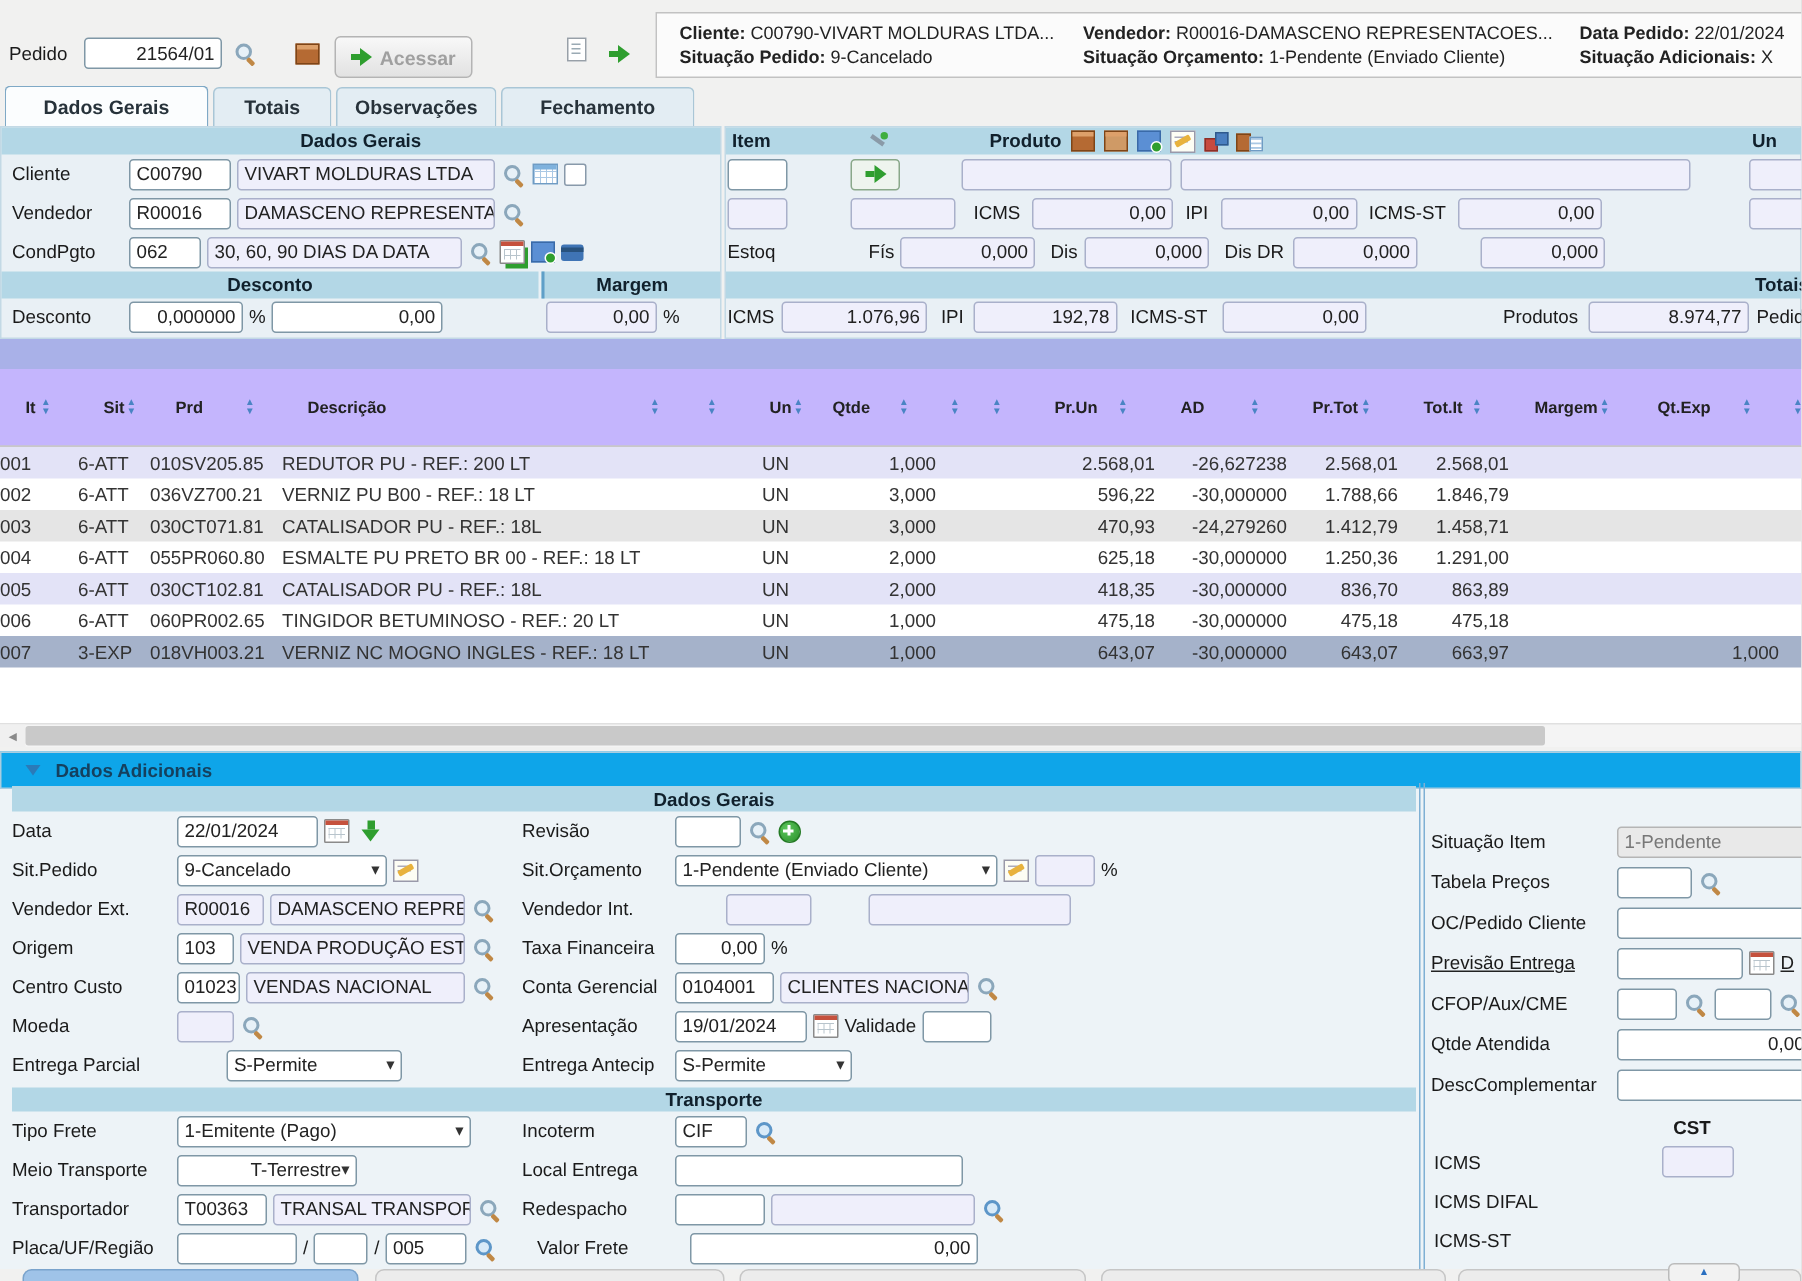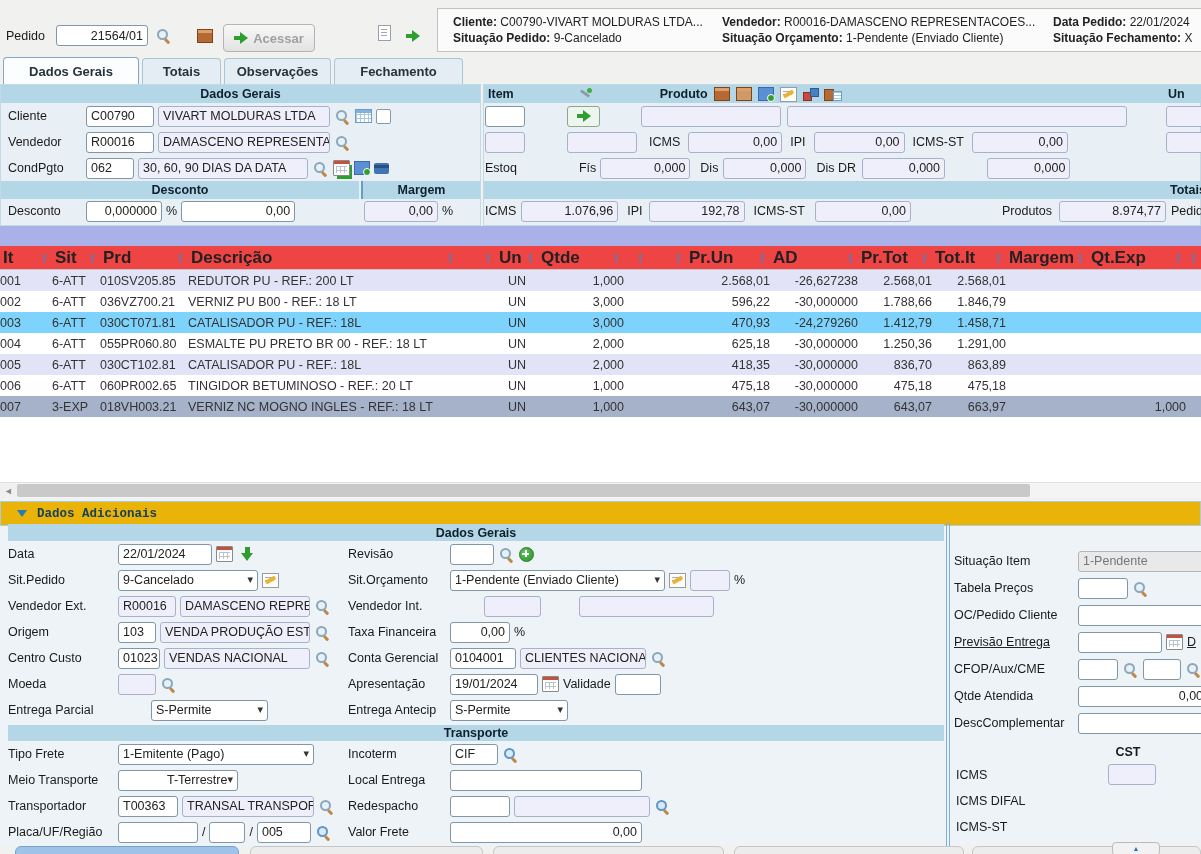--- a/index.html
+++ b/index.html
@@ -81,38 +81,38 @@
      font-weight:bold;font-size:13px;font-family:inherit;}
   .infobox{position:absolute;background:#fbfbfb;border:1px solid #c2c2c2;font-size:12px;}
   .infoline{white-space:nowrap;line-height:16px;}
   
   .tab{position:absolute;top:58px;height:26px;box-sizing:border-box;border:1px solid #a9c6d6;border-bottom:none;
        border-radius:4px 4px 0 0;background:linear-gradient(#eef5f9,#dcc 90%,#dce9f0);background:#e3edf3;
        display:flex;align-items:center;justify-content:center;font-weight:bold;font-size:13px;color:#27323a;}
   .tab.active{background:#fbfdfe;border-color:#7fa9c6;height:27px;top:57px;z-index:2;}
   
   .itemstable{border-collapse:collapse;table-layout:fixed;width:1201px;font-size:12.5px;}
-  .itemstable th{background:#ef4444;border-bottom:1px solid #c8c8c8;height:23px;padding:0;font-size:17px;color:#222;}
+  .itemstable th{background:#c4b5fd;border-bottom:1px solid #c8c8c8;height:23px;padding:14px;font-size:11px;color:#222;}
   .itemstable td{height:21px;padding:0;overflow:hidden;white-space:nowrap;color:#333;}
   .hflex{display:flex;align-items:center;justify-content:space-between;padding:0 3px;}
   .hflex.end{justify-content:flex-end;}
   .r-lav td{background:#e3e3f7;}
   .r-wht td{background:#ffffff;}
-  .r-yel td{background:#7dd3fc;}
+  .r-yel td{background:#e5e5e5;}
   .r-sel td{background:#a5b2ca;}
   .tl{text-align:left;}.tr{text-align:right;}.tc{text-align:center;}
   .pl10{padding-left:10px;}.pl8{padding-left:8px;}.pl4{padding-left:4px;}.pr6{padding-right:6px;}.pr4{padding-right:4px;}.pr8{padding-right:8px;}
   
   .hscroll{position:absolute;left:0;top:482px;width:1201px;height:15px;background:#f4f4f4;border-top:1px solid #e0e0e0;}
   .hs-btn{position:absolute;left:0;top:0;width:17px;height:15px;background:#f0f0f0;color:#8a8a8a;font-size:9px;
           display:flex;align-items:center;justify-content:center;}
   .hs-thumb{position:absolute;left:17px;top:1px;width:1013px;height:13px;background:#c9c9c9;border-radius:2px;}
   
-  .adhdr{position:absolute;left:0;top:501px;width:1201px;height:25px;background:#eab308;border:1px solid #a9cde0;
-         box-sizing:border-box;display:flex;align-items:center;gap:10px;padding-left:16px;font-family:Liberation Mono, monospace;}
+  .adhdr{position:absolute;left:0;top:501px;width:1201px;height:25px;background:#0ea5e9;border:1px solid #a9cde0;
+         box-sizing:border-box;display:flex;align-items:center;gap:10px;padding-left:16px;}
   .adhdr .tri{width:0;height:0;border-left:5px solid transparent;border-right:5px solid transparent;border-top:7px solid #2a7ab8;}
   .adhdr .t{font-weight:bold;color:#15405e;font-size:12.5px;}
   .adbg{position:absolute;left:0;top:522px;width:1201px;height:324px;background:#edf3f7;}
   .vline{position:absolute;top:522px;height:324px;width:1px;background:#7fb0d4;}
   .btab{position:absolute;top:846px;height:14px;border-radius:6px 6px 0 0;box-sizing:border-box;}
   .btab.blue{background:#9fc3e8;border:1px solid #7aa3cc;}
   .btab.gray{background:#ececec;border:1px solid #c6c6c6;}
   .upbtn{position:absolute;left:1112px;top:842px;width:46px;height:12px;background:#f2f2f2;border:1px solid #bbb;
          border-radius:4px;color:#2a6fc0;font-size:7px;text-align:center;line-height:11px;}
 </style>
@@ -140,21 +140,21 @@
     <div class="abs" style="left:15px;top:5px;">
       <div class="infoline"><span class="b">Cliente:</span> <span>C00790-VIVART MOLDURAS LTDA...</span></div>
       <div class="infoline"><span class="b">Situação Pedido:</span> <span>9-Cancelado</span></div>
     </div>
     <div class="abs" style="left:284px;top:5px;">
       <div class="infoline"><span class="b">Vendedor:</span> <span>R00016-DAMASCENO REPRESENTACOES...</span></div>
       <div class="infoline"><span class="b">Situação Orçamento:</span> <span>1-Pendente (Enviado Cliente)</span></div>
     </div>
     <div class="abs" style="left:615px;top:5px;">
       <div class="infoline"><span class="b">Data Pedido:</span> <span>22/01/2024</span></div>
-      <div class="infoline"><span class="b">Situação Fechamento:</span> <span>X</span></div>
+      <div class="infoline"><span class="b">Situação Adicionais:</span> <span>X</span></div>
     </div>
   </div>
 
   
   <div class="tab active" style="left:3px;width:136px;">Dados Gerais</div>
   <div class="tab" style="left:142px;width:79px;">Totais</div>
   <div class="tab" style="left:224px;width:107px;">Observações</div>
   <div class="tab" style="left:334px;width:129px;">Fechamento</div>
 
   
@@ -679,21 +679,21 @@
     <span class="lb" style="width:98px;">Redespacho</span>
     <div class="inp" style="width:60px;"></div>
     <div class="inp ro" style="width:136px;"></div>
     <span class="i mag magb"></span>
   </div>
   <div class="frow" style="left:348px;top:769px;">
     <span class="lb" style="width:98px;">Local Entrega</span>
     <div class="inp" style="width:192px;"></div>
   </div>
   <div class="frow" style="left:348px;top:821px;">
-    <span class="lb" style="width:98px;">Valor Frete</span>
+    <span class="lb" style="width:98px;margin-left:10px;">Valor Frete</span>
     <div class="inp num" style="width:192px;">0,00</div>
   </div>
 
   
   <span class="abs lb b" style="left:1100px;top:745px;width:56px;text-align:center;">CST</span>
   <span class="abs lb" style="left:956px;top:768px;">ICMS</span>
   <div class="abs inp ro" style="left:1108px;top:764px;width:48px;"></div>
   
   <span class="abs lb" style="left:956px;top:794px;">ICMS DIFAL</span>
   <span class="abs lb" style="left:956px;top:820px;">ICMS-ST</span>

